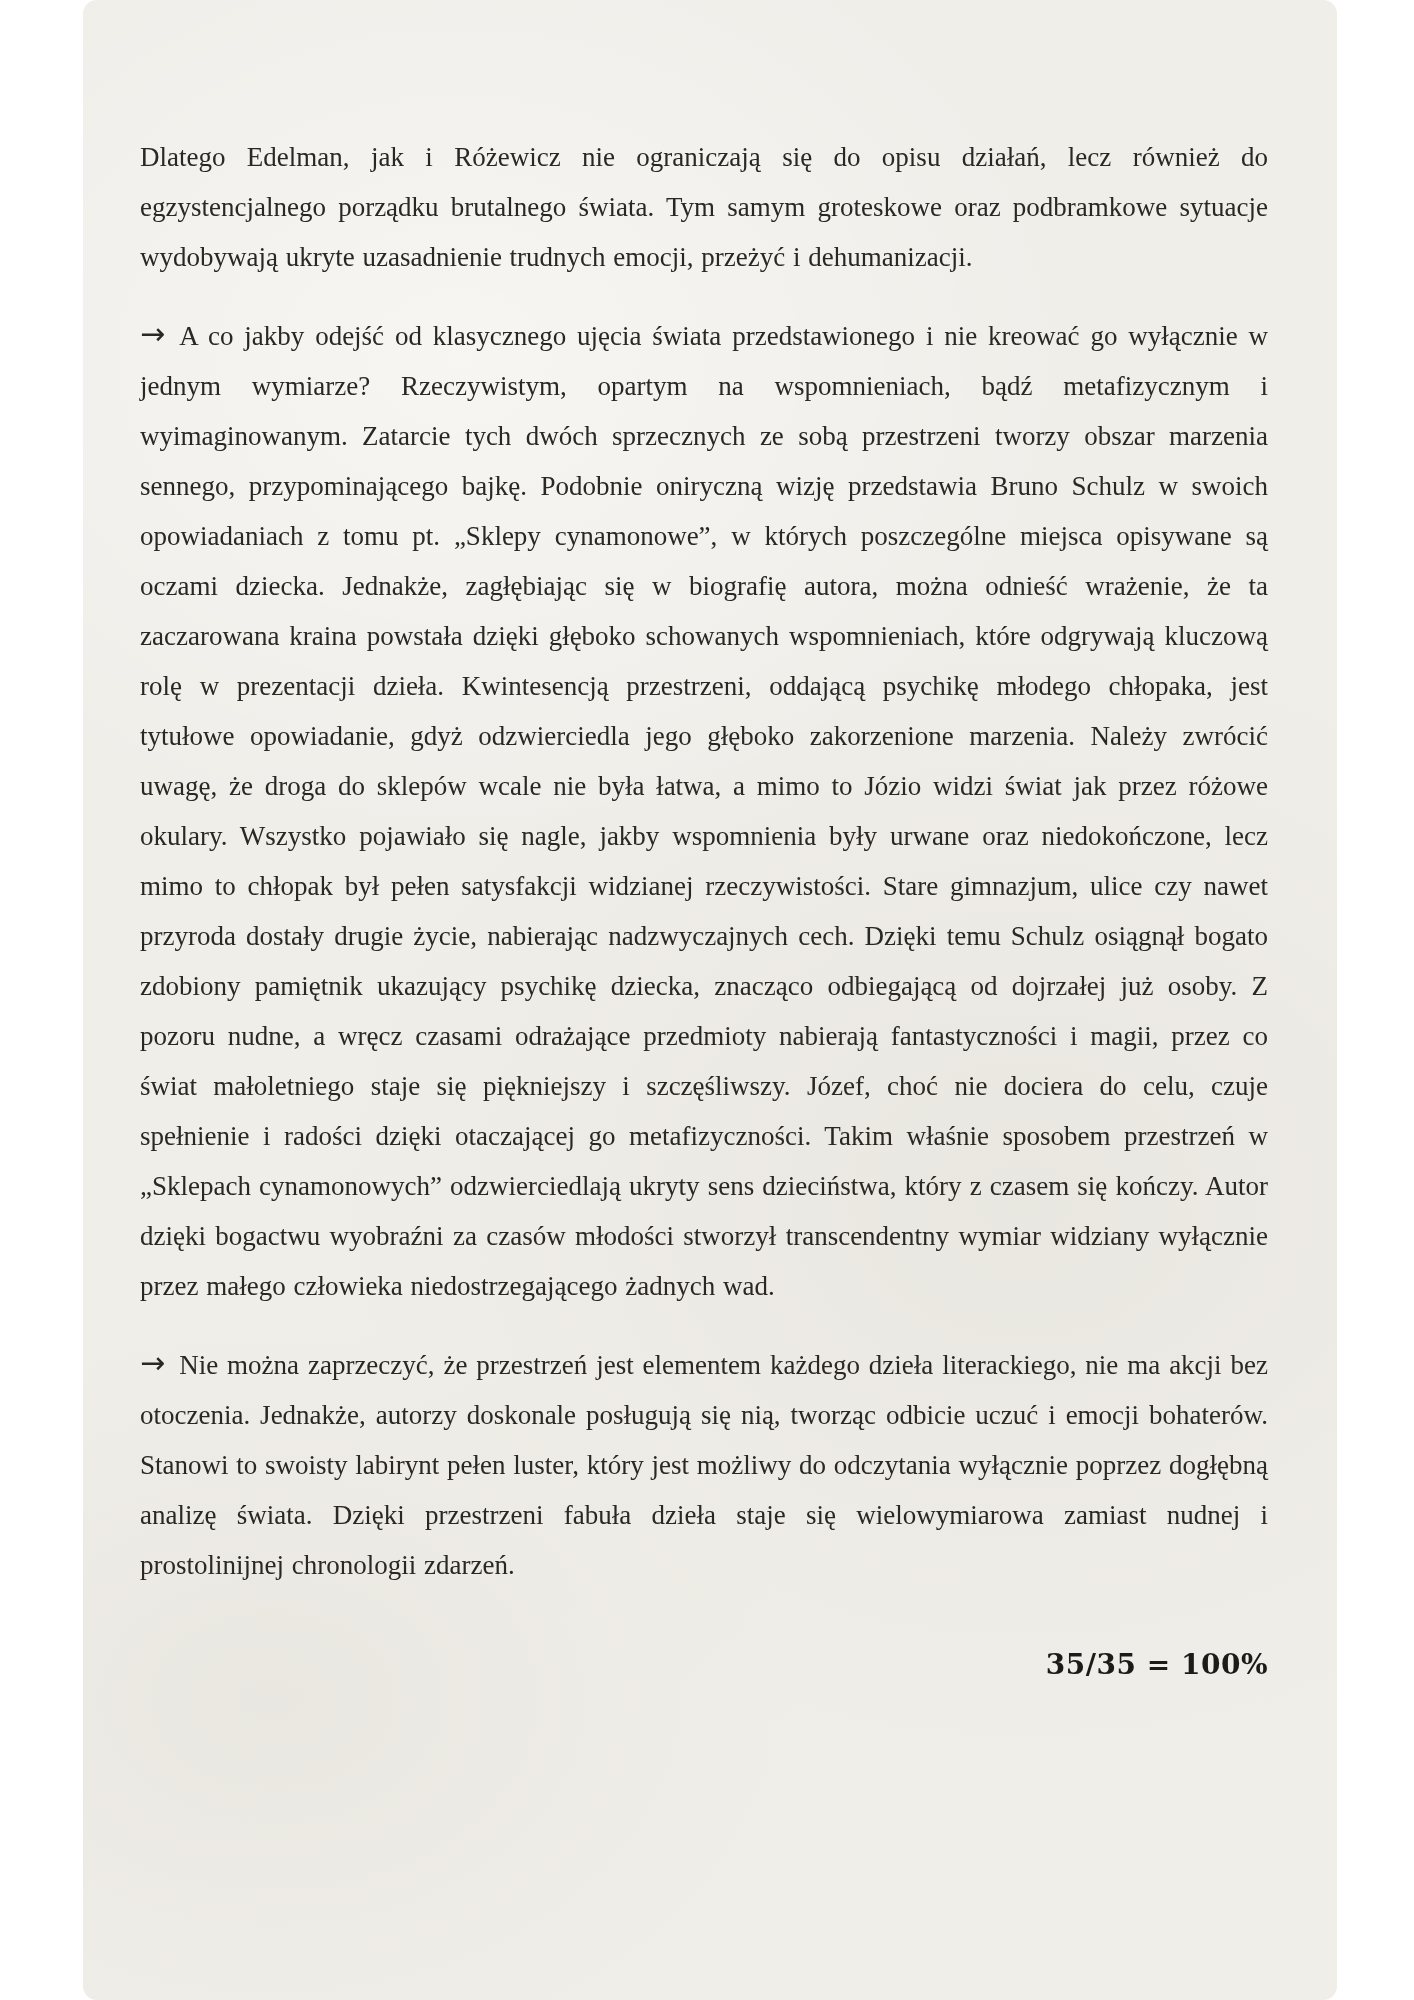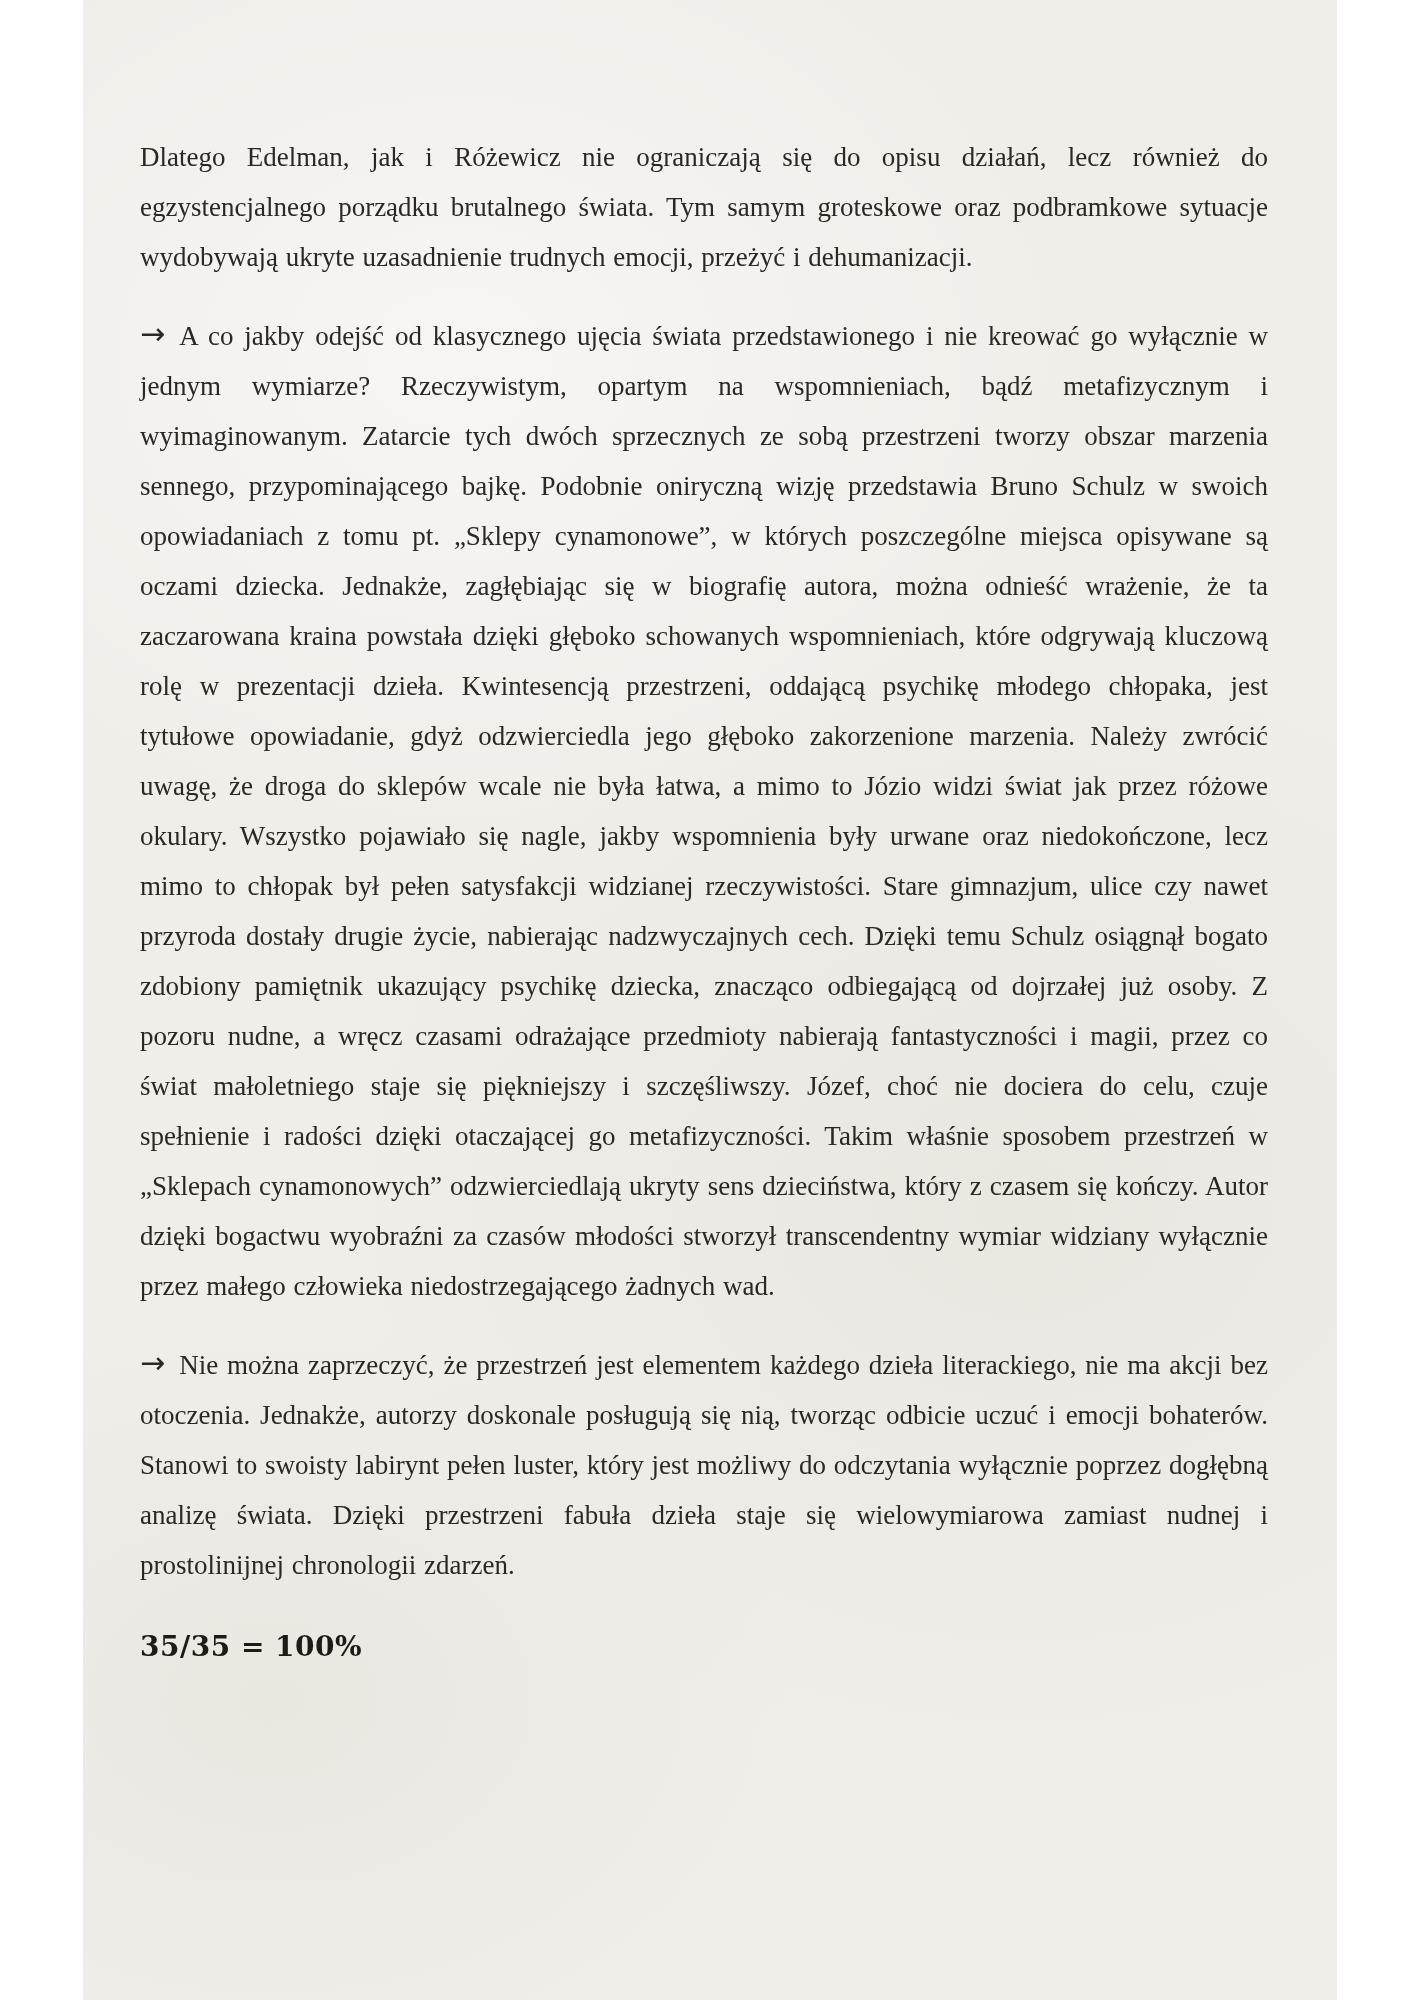--- a/index.html
+++ b/index.html
@@ -1,21 +1,21 @@
 <!DOCTYPE html>
 <html lang="pl" style="--bg: #ffffff; --paper: #f0eee9; --ink: #2b2824;"><head>
 <meta charset="utf-8">
 <title>Document page</title>
 <style>
   :root{
     --bg: #ffffff;
     --paper: #f0eee9;
     --ink: #2b2824;
   }
-  *{ box-sizing: border-box; }
+  *{ box-sizing: border-box; border-radius: 14px; }
   html,body{
     margin:0; padding:0;
     width:1414px; height:2000px;
     background: var(--bg);
     overflow:hidden;
   }
   .stage{
     position:relative;
     width:1414px; height:2000px;
     background: var(--bg);
@@ -49,28 +49,28 @@
     margin-top:28px;
   }
   .arrow{
     display:inline-block;
     font-family:"DejaVu Sans","Liberation Sans",sans-serif;
     font-size:30px;
     margin-right:14px;
     transform:translateY(-1px);
   }
   .score{
-    margin-top:32px;
+    margin-top:50px;
     font-family:"DejaVu Serif","Liberation Serif",serif;
     font-weight:700;
     font-size:28px;
     line-height:50px;
     letter-spacing:0.5px;
     color:#1d1b18;
-    text-align:left;
+    text-align:right;
   }
 </style>
 </head>
 <body>
 
 <div class="stage">
   <div class="paper">
     <div class="content">
 
       <p><span>Dlatego Edelman, jak i Różewicz nie ograniczają się do opisu działań, lecz również do egzystencjalnego porządku brutalnego świata. Tym samym groteskowe oraz podbramkowe sytuacje wydobywają ukryte uzasadnienie trudnych emocji, przeżyć i dehumanizacji.</span></p>

